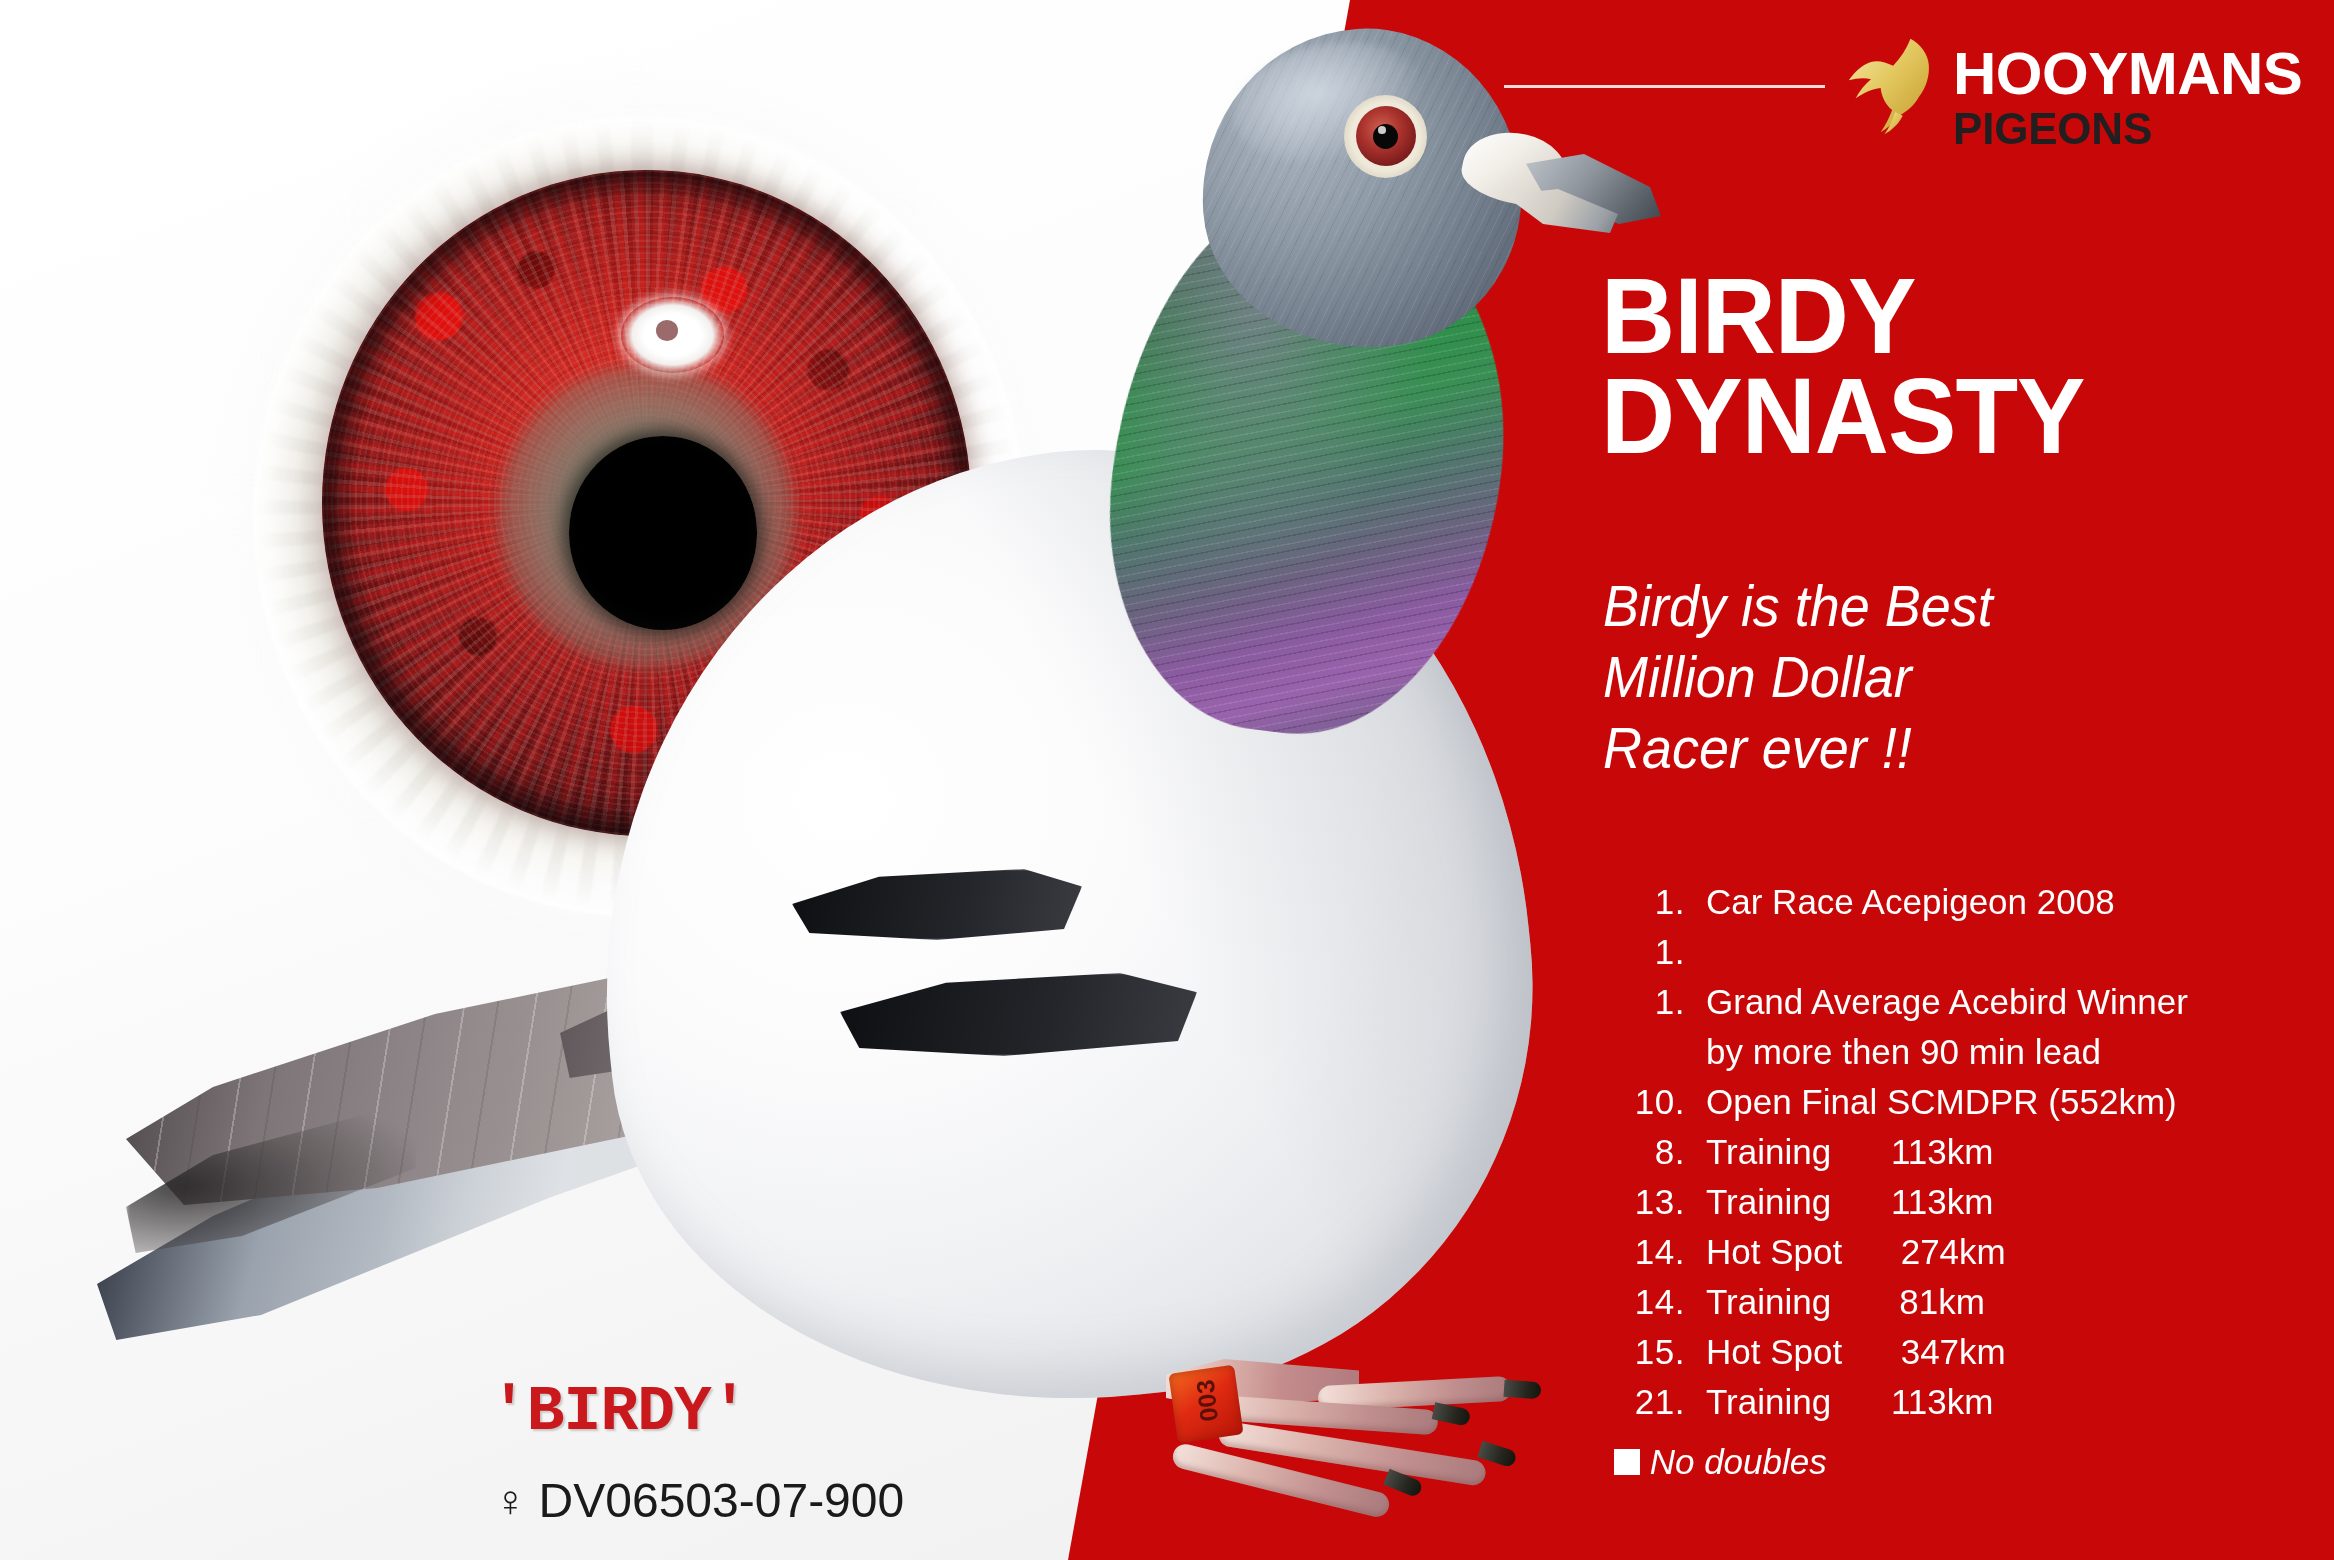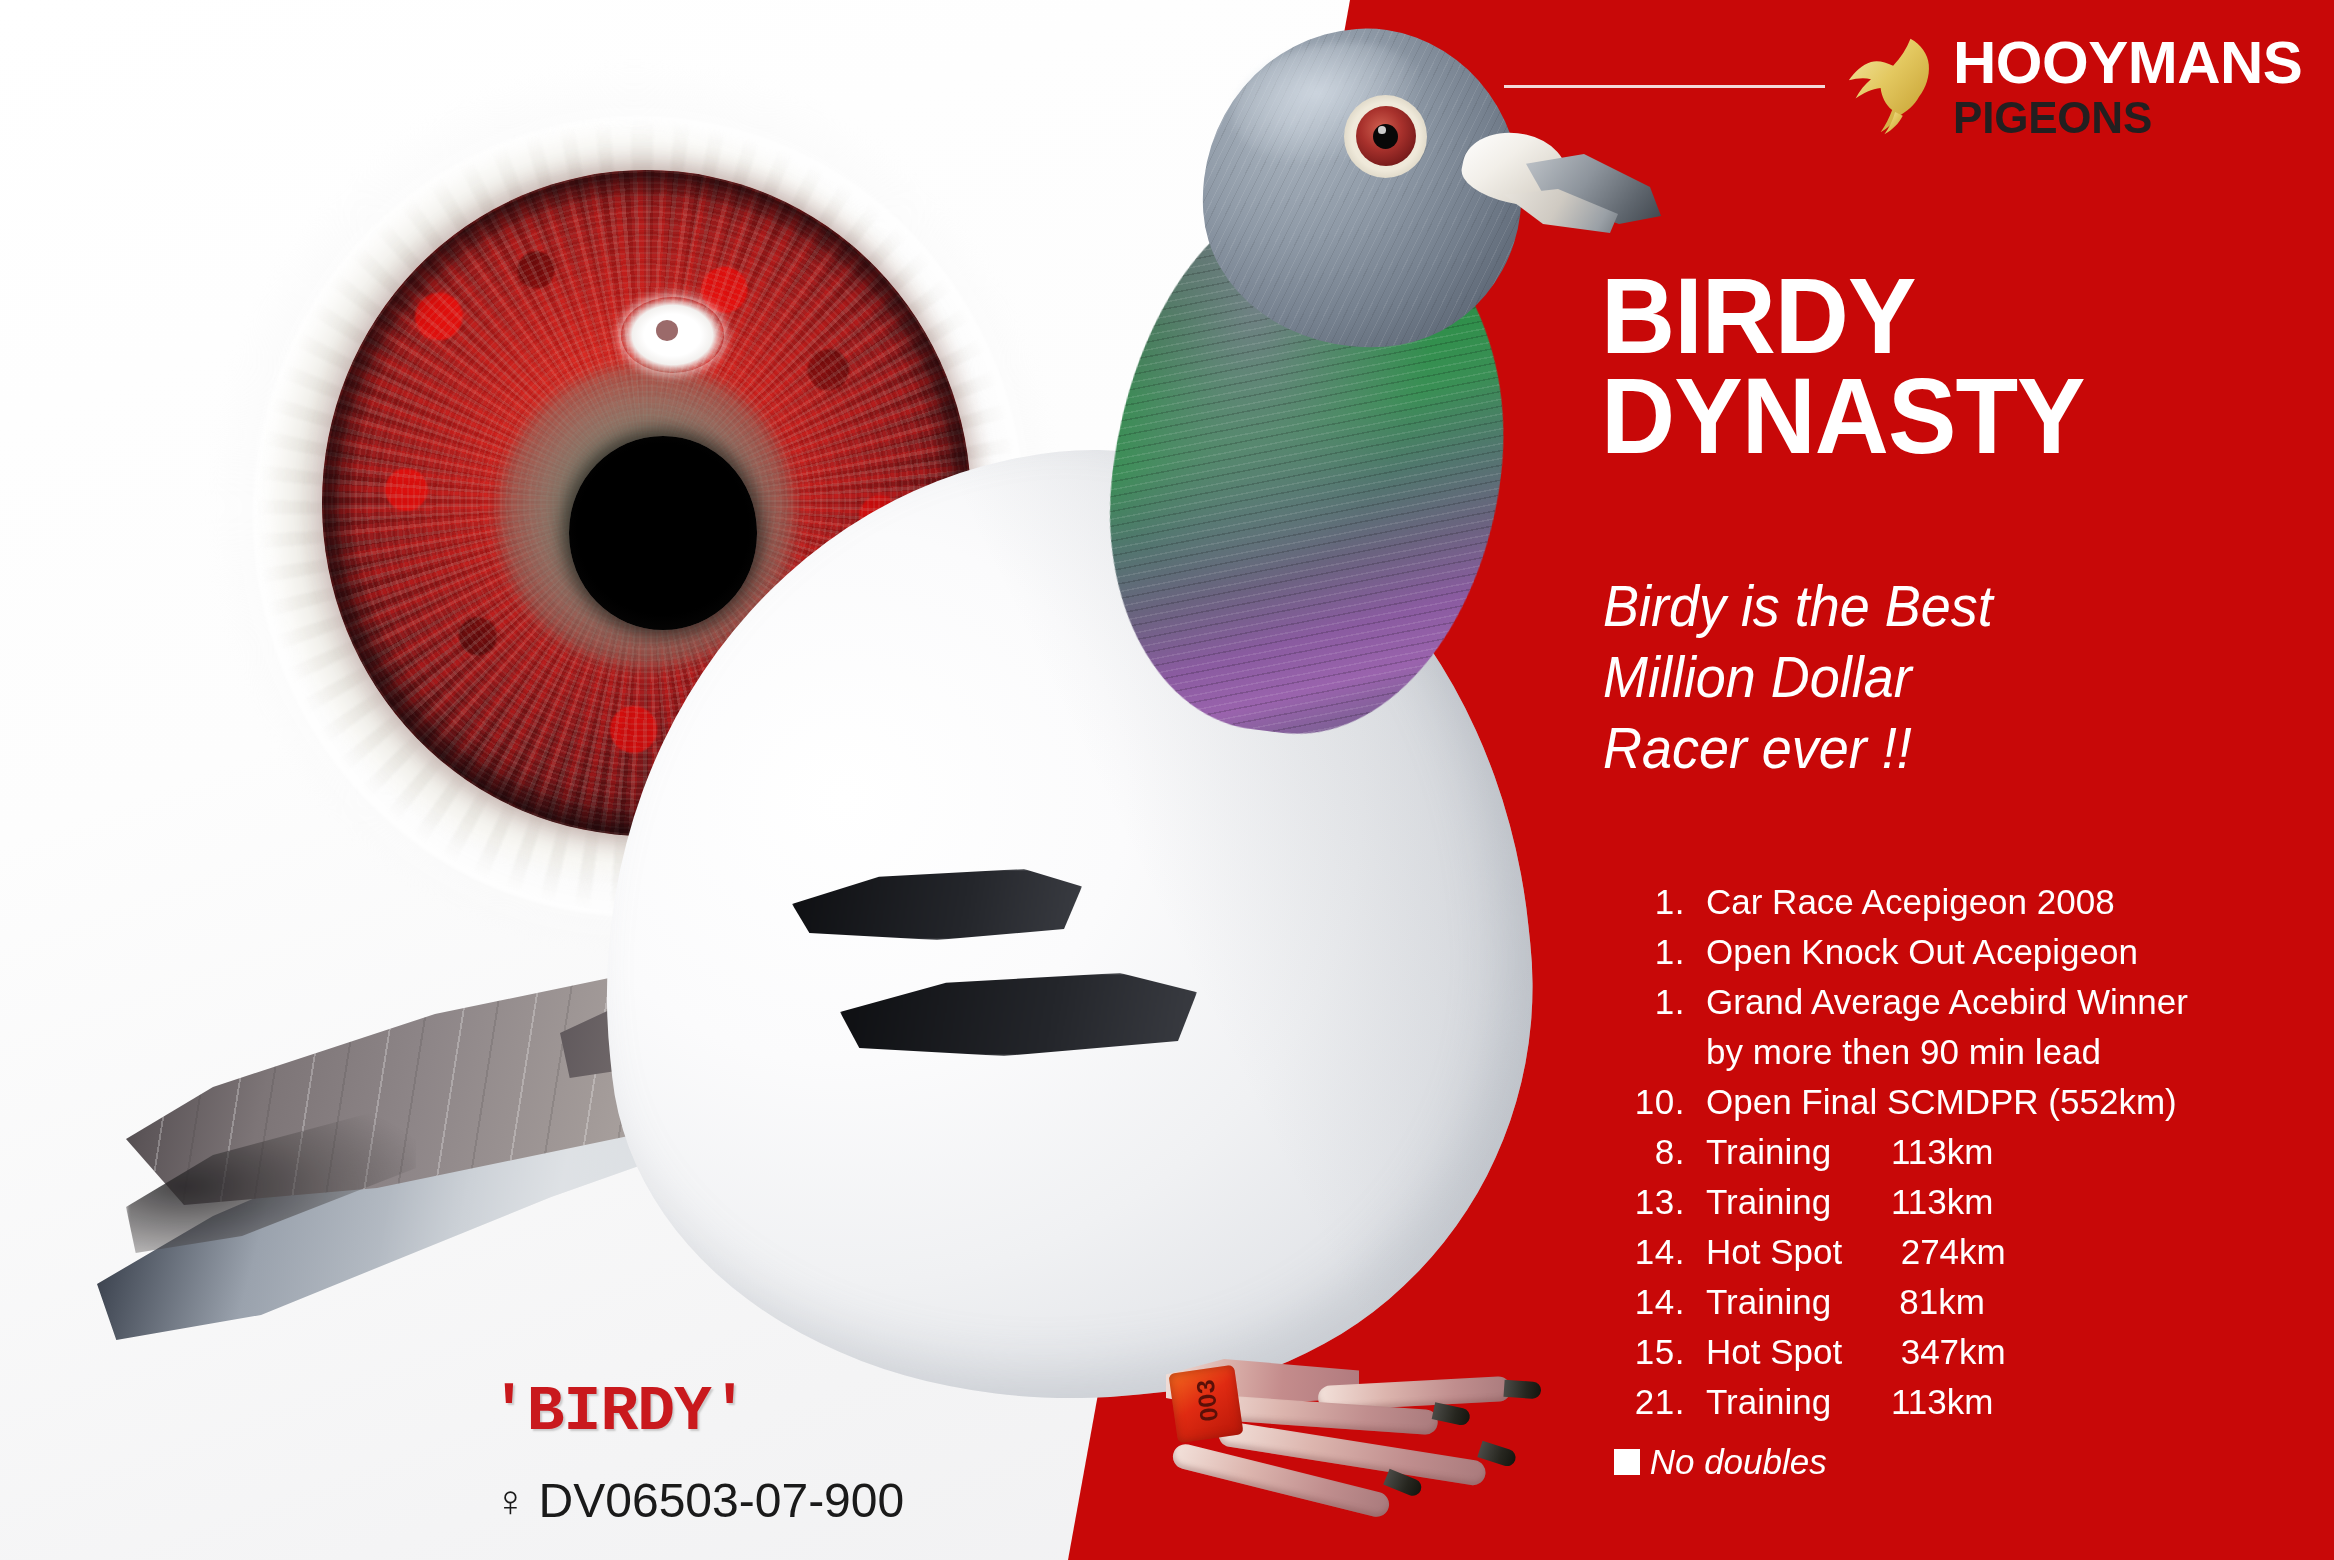--- a/index.html
+++ b/index.html
@@ -21,21 +21,21 @@
 
   
   .header-rule{
     position:absolute;left:1504px;top:85px;width:321px;height:2.9px;
     background:#f3d9d9;
   }
   .logo{
     position:absolute;left:1839px;top:25px;width:454px;height:116px;
   }
   .logo-bird{position:absolute;left:0;top:7.7px;width:116px;height:106px;}
-  .logo-text{position:absolute;left:114px;top:8px;}
+  .logo-text{position:absolute;left:114px;top:19px;}
   .logo-line1{
     font-size:60px;font-weight:bold;color:#ffffff;letter-spacing:-0.5px;
     line-height:60px;font-family:"Liberation Sans",sans-serif;
   }
   .logo-line2{
     font-size:44px;font-weight:bold;color:#231f20;letter-spacing:-0.2px;
     line-height:48px;margin-top:1px;font-family:"Liberation Sans",sans-serif;
   }
 
   
@@ -501,21 +501,20 @@
     <div>Racer ever !!</div>
   </div>
 
   <div class="results" id="results-list">
       <div class="res-row">
         <span class="res-rank">1.</span>
         <span class="res-name">Car Race Acepigeon 2008</span>
       </div>
       <div class="res-row">
         <span class="res-rank">1.</span>
-        <span class="res-name">Open Knock Out Acepigeon</span>
       </div>
       <div class="res-row">
         <span class="res-rank">1.</span>
         <span class="res-name">Grand Average Acebird Winner</span>
       </div>
       <div class="res-row cont">
         <span class="res-rank"></span>
         <span class="res-name">by more then 90 min lead</span>
       </div>
       <div class="res-row">

